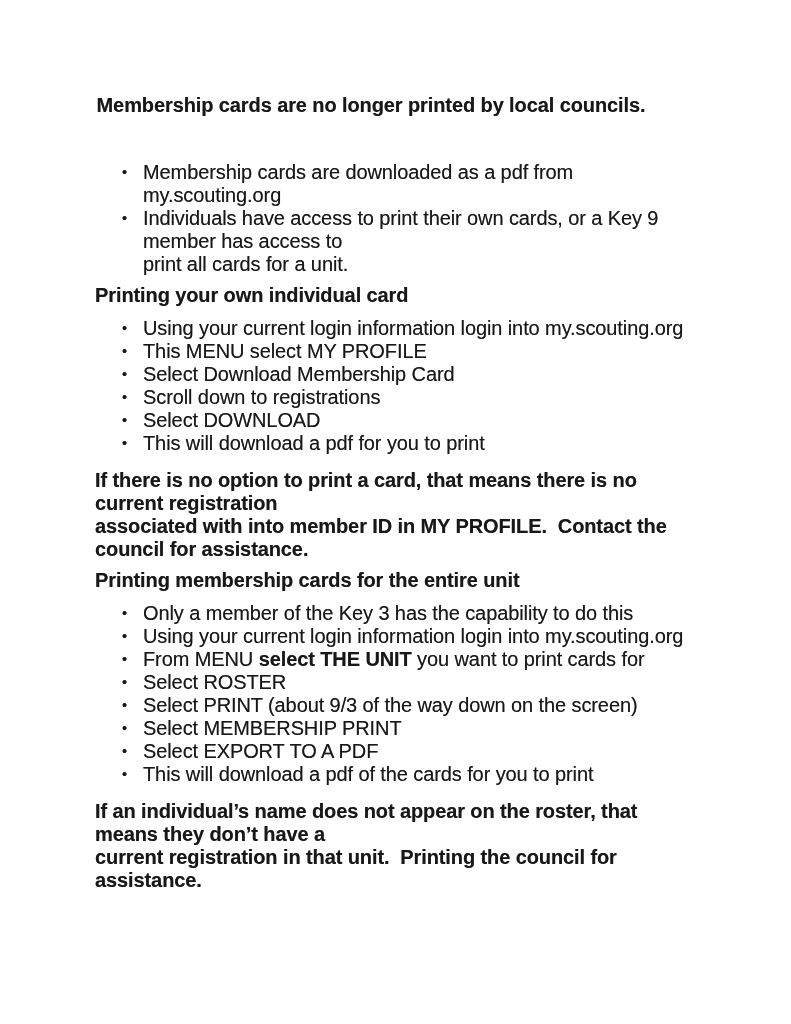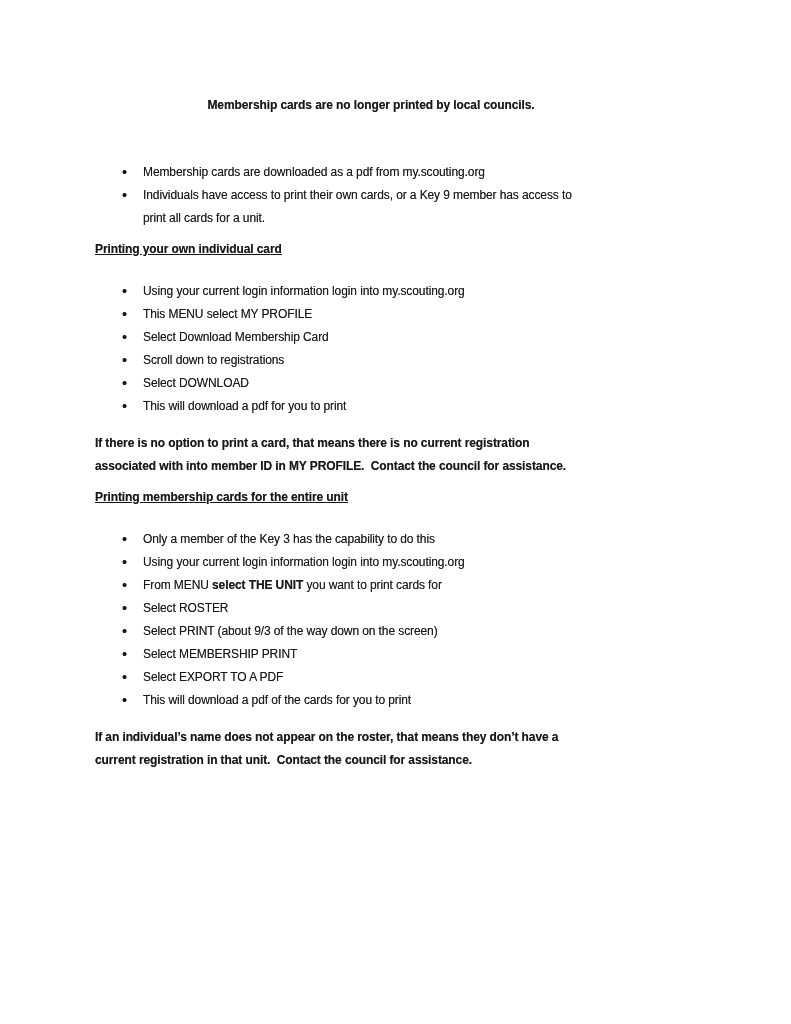--- a/index.html
+++ b/index.html
@@ -13,42 +13,41 @@
     height: 1024px;
     background: #ffffff;
     overflow: hidden;
     font-family: "Liberation Sans", sans-serif;
     color: #181818;
     
     text-shadow: 0 0 0.6px rgba(20,20,20,0.55);
   }
   .content {
     padding: 94px 96px 0 95px; 
-    font-size: 12px;
+    font-size: 20px;
     letter-spacing: -0.1px;
     line-height: 23px;
   }
   .doc-title {
     font-weight: 700;
     text-align: center;
     padding-right: 48px; 
     margin: 0 0 44px 0;
     white-space: pre-wrap;
   }
   .section-heading {
     font-weight: 700;
     margin: 8px 0 0 0;
     white-space: pre-wrap;
-    text-decoration: underline;
   }
   .section-heading.unit {
   }
   ul.bullet-list {
     list-style: none;
-    margin: 19px 0 0 0;
+    margin: 10px 0 0 0;
     padding: 0;
   }
   ul.bullet-list li {
     position: relative;
     padding-left: 48px;
     white-space: pre-wrap;
   }
   ul.bullet-list li::before {
     content: "\2022";
     position: absolute;
@@ -101,16 +100,16 @@
       <li>Using your current login information login into my.scouting.org</li>
       <li><span>From MENU </span><span class="bold-inline">select THE UNIT</span><span> you want to print cards for</span></li>
       <li>Select ROSTER</li>
       <li>Select PRINT (about 9/3 of the way down on the screen)</li>
       <li>Select MEMBERSHIP PRINT</li>
       <li>Select EXPORT TO A PDF</li>
       <li>This will download a pdf of the cards for you to print</li>
     </ul>
 
     <p class="note">If an individual’s name does not appear on the roster, that means they don’t have a
-current registration in that unit.  Contact the council for assistance.</p>
+current registration in that unit.  Printing the council for assistance.</p>
 
   </div>
 </div>
 
 </body></html>

